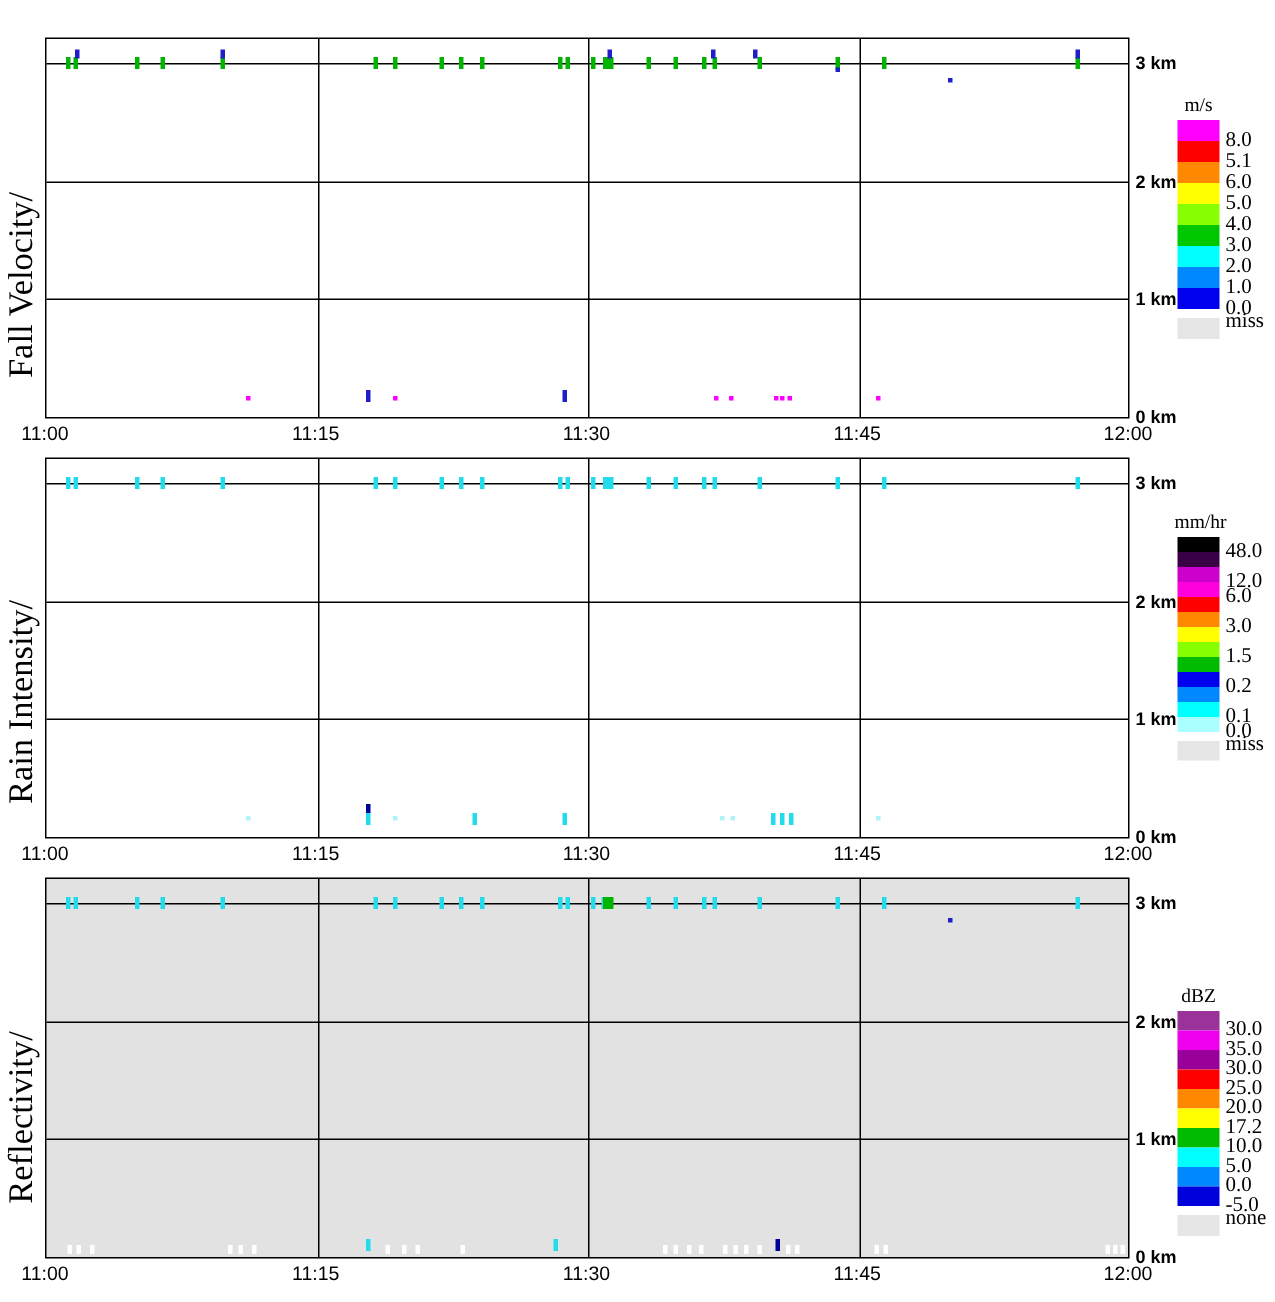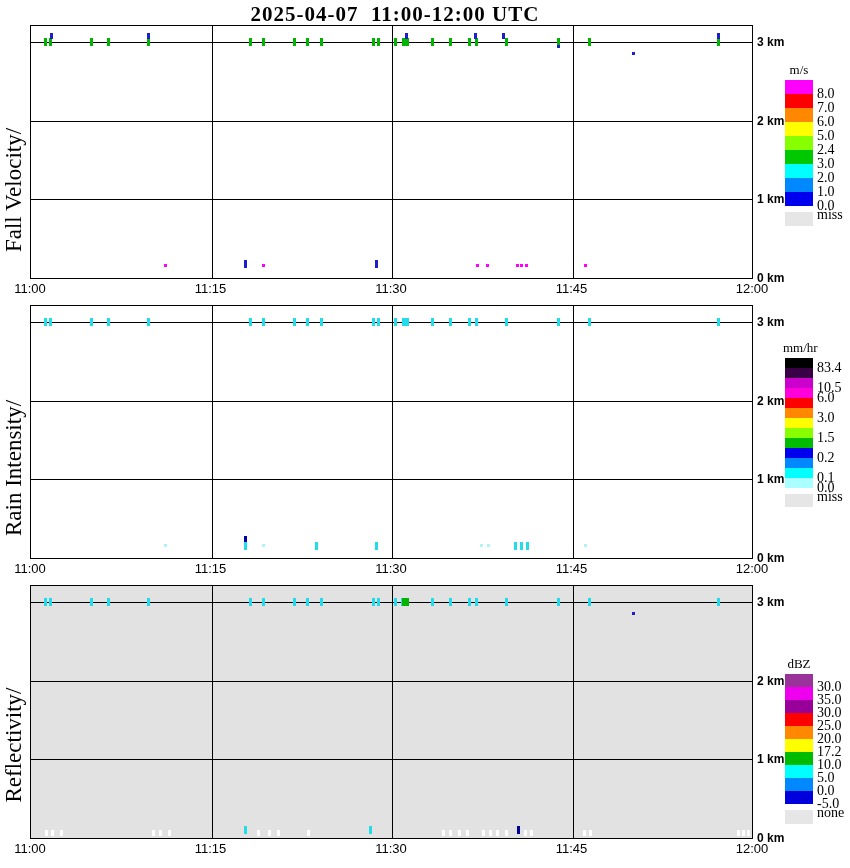--- a/index.html
+++ b/index.html
@@ -23,21 +23,20 @@
   .cbar .unit{position:absolute;left:0;top:0;width:32px;text-align:center;
               font-size:13px;white-space:nowrap;}
   .cbar .band{position:absolute;left:2px;width:28px;}
   .cbar .blab{position:absolute;left:34px;transform:translateY(-50%);
               font-size:14px;white-space:nowrap;}
 </style>
 </head>
 <body>
 
 <div id="fig">
-  <div class="title">2025-04-07  11:00-12:00 UTC</div>
 
   <div class="ylab" style="left:14px;top:190px;">Fall Velocity/</div>
   <div class="ylab" style="left:14px;top:468px;">Rain Intensity/</div>
   <div class="ylab" style="left:14px;top:745px;">Reflectivity/</div>
 
   <div class="plot" style="top:25px;">
       <div class="hline" style="top: 16px;"></div>
       <div class="hline" style="top: 94.6667px;"></div>
       <div class="hline" style="top: 173.333px;"></div>
       <div class="vline" style="left: 180.5px;"></div>
@@ -185,45 +184,45 @@
       <div class="mark" style="width: 3px; height: 8px; left: 212.693px; top: 240.133px; background: rgb(34, 220, 236);"></div>
       <div class="mark" style="width: 3px; height: 8px; left: 337.84px; top: 240.133px; background: rgb(34, 220, 236);"></div>
       <div class="mark" style="width: 3px; height: 8px; left: 485.85px; top: 240.133px; background: rgb(0, 0, 154);"></div>
     </div>
 
   <div class="cbar" style="top:62px;height:180px;">
       <div class="unit">m/s</div>
       <div class="band" style="top: 18px; height: 14px; background: rgb(255, 0, 255);"></div>
       <div class="blab" style="top: 32px;">8.0</div>
       <div class="band" style="top: 32px; height: 14px; background: rgb(255, 0, 0);"></div>
-      <div class="blab" style="top: 46px;">7.0</div>
+      <div class="blab" style="top: 46px;">5.1</div>
       <div class="band" style="top: 46px; height: 14px; background: rgb(255, 136, 0);"></div>
       <div class="blab" style="top: 60px;">6.0</div>
       <div class="band" style="top: 60px; height: 14px; background: rgb(255, 255, 0);"></div>
       <div class="blab" style="top: 74px;">5.0</div>
       <div class="band" style="top: 74px; height: 14px; background: rgb(136, 255, 0);"></div>
-      <div class="blab" style="top: 88px;">2.4</div>
+      <div class="blab" style="top: 88px;">4.0</div>
       <div class="band" style="top: 88px; height: 14px; background: rgb(0, 200, 0);"></div>
       <div class="blab" style="top: 102px;">3.0</div>
       <div class="band" style="top: 102px; height: 14px; background: rgb(0, 255, 255);"></div>
       <div class="blab" style="top: 116px;">2.0</div>
       <div class="band" style="top: 116px; height: 14px; background: rgb(0, 136, 255);"></div>
       <div class="blab" style="top: 130px;">1.0</div>
       <div class="band" style="top: 130px; height: 14px; background: rgb(0, 0, 238);"></div>
       <div class="blab" style="top: 144px;">0.0</div>
       <div class="band" style="top: 150px; height: 14px; background: rgb(230, 230, 230);"></div>
       <div class="blab" style="top: 153px;">miss</div>
     </div>
   <div class="cbar" style="top:340px;height:180px;">
       <div class="unit">mm/hr</div>
       <div class="band" style="top: 18px; height: 10px; background: rgb(0, 0, 0);"></div>
-      <div class="blab" style="top: 28px;">83.4</div>
+      <div class="blab" style="top: 28px;">48.0</div>
       <div class="band" style="top: 28px; height: 10px; background: rgb(58, 0, 69);"></div>
       <div class="band" style="top: 38px; height: 10px; background: rgb(204, 0, 204);"></div>
-      <div class="blab" style="top: 48px;">10.5</div>
+      <div class="blab" style="top: 48px;">12.0</div>
       <div class="band" style="top: 48px; height: 10px; background: rgb(255, 0, 221);"></div>
       <div class="blab" style="top: 58px;">6.0</div>
       <div class="band" style="top: 58px; height: 10px; background: rgb(255, 0, 0);"></div>
       <div class="band" style="top: 68px; height: 10px; background: rgb(255, 136, 0);"></div>
       <div class="blab" style="top: 78px;">3.0</div>
       <div class="band" style="top: 78px; height: 10px; background: rgb(255, 255, 0);"></div>
       <div class="band" style="top: 88px; height: 10px; background: rgb(136, 255, 0);"></div>
       <div class="blab" style="top: 98px;">1.5</div>
       <div class="band" style="top: 98px; height: 10px; background: rgb(0, 187, 0);"></div>
       <div class="band" style="top: 108px; height: 10px; background: rgb(0, 0, 238);"></div>

